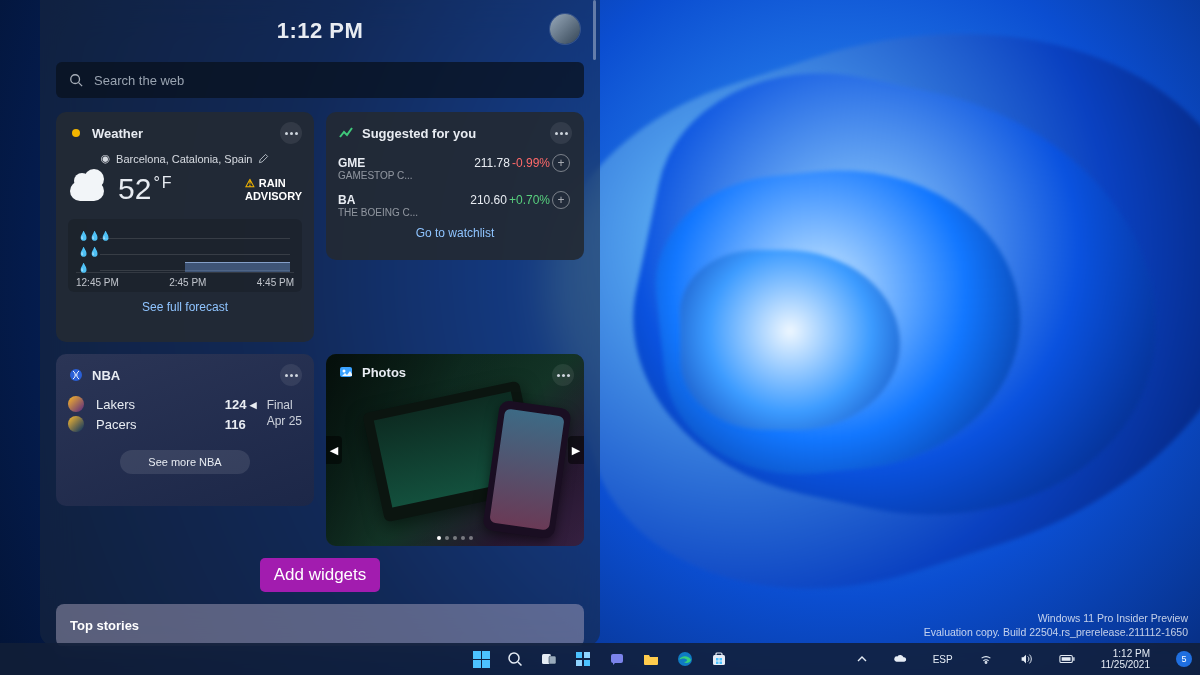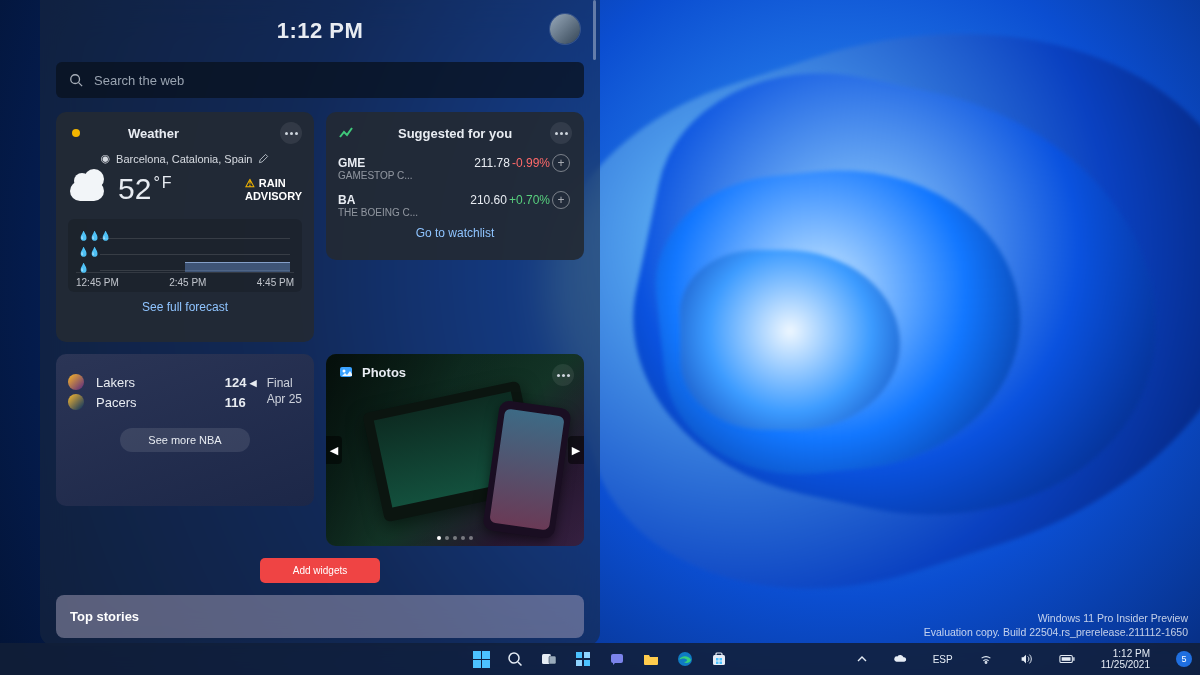--- a/index.html
+++ b/index.html
@@ -30,21 +30,21 @@
   .clock { font-size:22px; font-weight:600; letter-spacing:.5px; }
   .avatar { position:absolute; right:4px; top:0; width:30px; height:30px; border-radius:50%; background:linear-gradient(135deg,#9ab,#345); box-shadow:0 0 0 1px rgba(255,255,255,.15); }
   .searchbar { margin-top:14px; background:rgba(10,18,30,.75); border-radius:6px; height:36px; display:flex; align-items:center; padding:0 12px; gap:10px; }
   .searchbar svg { width:14px; height:14px; opacity:.8; }
   .searchbar input { flex:1; background:transparent; border:none; color:#cfd6de; font-size:13px; outline:none; }
   .searchbar input::placeholder { color:#9aa4b1; }
 
   .grid { display:grid; grid-template-columns: 1fr 1fr; gap:12px; margin-top:14px; }
   .card { background:rgba(35,42,52,.92); border-radius:10px; padding:10px 12px; position:relative; }
   .card-head { display:flex; align-items:center; gap:8px; font-size:13px; font-weight:600; }
-  .card-head .title { flex:1;margin-left:36px; }
+  .card-head .title { flex:1; }
   .more { width:22px; height:22px; border-radius:50%; background:rgba(255,255,255,.08); display:flex; align-items:center; justify-content:center; cursor:pointer; }
   .dots { display:flex; gap:2px; }
   .dots i { width:3px; height:3px; background:#cfd6de; border-radius:50%; display:block; }
   .ico { width:16px; height:16px; display:flex; align-items:center; justify-content:center; }
   .scrollthumb { position:absolute; right:4px; top:0; width:3px; height:60px; background:rgba(255,255,255,.35); border-radius:2px; }
 
   
   .loc-row { display:flex; justify-content:center; align-items:center; gap:6px; font-size:11px; margin-top:8px; opacity:.9; }
   .wmain { display:flex; align-items:center; gap:10px; margin-top:6px; }
   .wicon { width:40px; height:36px; position:relative; }
@@ -97,21 +97,21 @@
   .laptop:after { content:""; position:absolute; left:6%; top:8%; right:6%; bottom:12%; background:linear-gradient(180deg,#0d2c22,#13503d); }
   .phone { position:absolute; right:8%; bottom:6%; width:28%; height:68%; background:#1a0e22; border-radius:10px; transform:rotate(8deg); box-shadow:0 4px 12px rgba(0,0,0,.5); }
   .phone:after { content:""; position:absolute; left:8%; top:6%; right:8%; bottom:6%; background:linear-gradient(180deg,#3d6a85,#6a3a56); border-radius:6px; }
   .navarrow { position:absolute; top:50%; width:16px; height:28px; background:rgba(0,0,0,.5); color:#fff; display:flex; align-items:center; justify-content:center; font-size:11px; cursor:pointer; transform:translateY(-50%); }
   .navarrow.left { left:0; border-radius:0 4px 4px 0; }
   .navarrow.right { right:0; border-radius:4px 0 0 4px; }
   .pager { position:absolute; bottom:6px; left:50%; transform:translateX(-50%); display:flex; gap:4px; }
   .pager i { width:4px; height:4px; border-radius:50%; background:rgba(255,255,255,.4); display:block; }
   .pager i.on { background:#fff; }
 
-  .addwidgets { margin:12px auto 0 auto; width:120px; text-align:center; background:#ef4444; color:#fff; font-size:10px; padding:7px 0; border-radius:5px; cursor:pointer; }
+  .addwidgets { margin:12px auto 0 auto; width:120px; text-align:center; background:#a21caf; color:#fff; font-size:17px; padding:7px 0; border-radius:5px; cursor:pointer; }
   .topstories { margin-top:12px; background:rgba(180,170,195,.45); border-radius:8px; padding:14px 14px; font-size:13px; font-weight:600; color:#fff; }
 
   
   .watermark { position:absolute; right:12px; bottom:36px; text-align:right; color:rgba(255,255,255,.75); font-size:10.5px; line-height:1.35; }
 
   
   .taskbar { position:absolute; left:0; right:0; bottom:0; height:32px; background:rgba(18,30,55,.85); backdrop-filter:blur(8px); display:flex; align-items:center; }
   .tb-center { position:absolute; left:50%; transform:translateX(-50%); display:flex; gap:6px; }
   .tb-btn { width:28px; height:28px; border-radius:4px; display:flex; align-items:center; justify-content:center; cursor:pointer; }
   .winlogo { display:grid; grid-template-columns:8px 8px; grid-template-rows:8px 8px; gap:1px; }
@@ -235,20 +235,36 @@
         <span class="sym">BA</span>
         <span>210.60</span>
         <span class="chg pos">+0.70%</span>
         <span class="addbtn">+</span>
         <span class="name">THE BOEING C...</span>
       </div>
       <div class="link" style="">Go to watchlist</div>
     </div>
 
     <div class="card nba-card" style="height:152px;">
+      <div class="card-head">
+        <span class="ico">
+          <svg viewBox="0 0 16 16">
+              <circle cx="8" cy="8" r="6" fill="#2a5fd6"></circle>
+              <path d="M5 4c3 2 3 6 0 8M11 4c-3 2-3 6 0 8" stroke="#fff" stroke-width="1" fill="none"></path>
+            </svg>
+        </span>
+        <span class="title">NBA</span>
+        <span class="more">
+            <span class="dots">
+              <i></i>
+              <i></i>
+              <i></i>
+            </span>
+          </span>
+      </div>
       <div class="game">
         <span class="teamlogo lakers"></span>
         <span>Lakers</span>
         <span class="score"><span>124</span> ◂</span>
         <span class="gamestatus"><span>Final</span><br><span>Apr 25</span></span>
         <span class="teamlogo pacers"></span>
         <span>Pacers</span>
         <span class="score">116</span>
       </div>
       <div class="nba-link">See more NBA</div>

